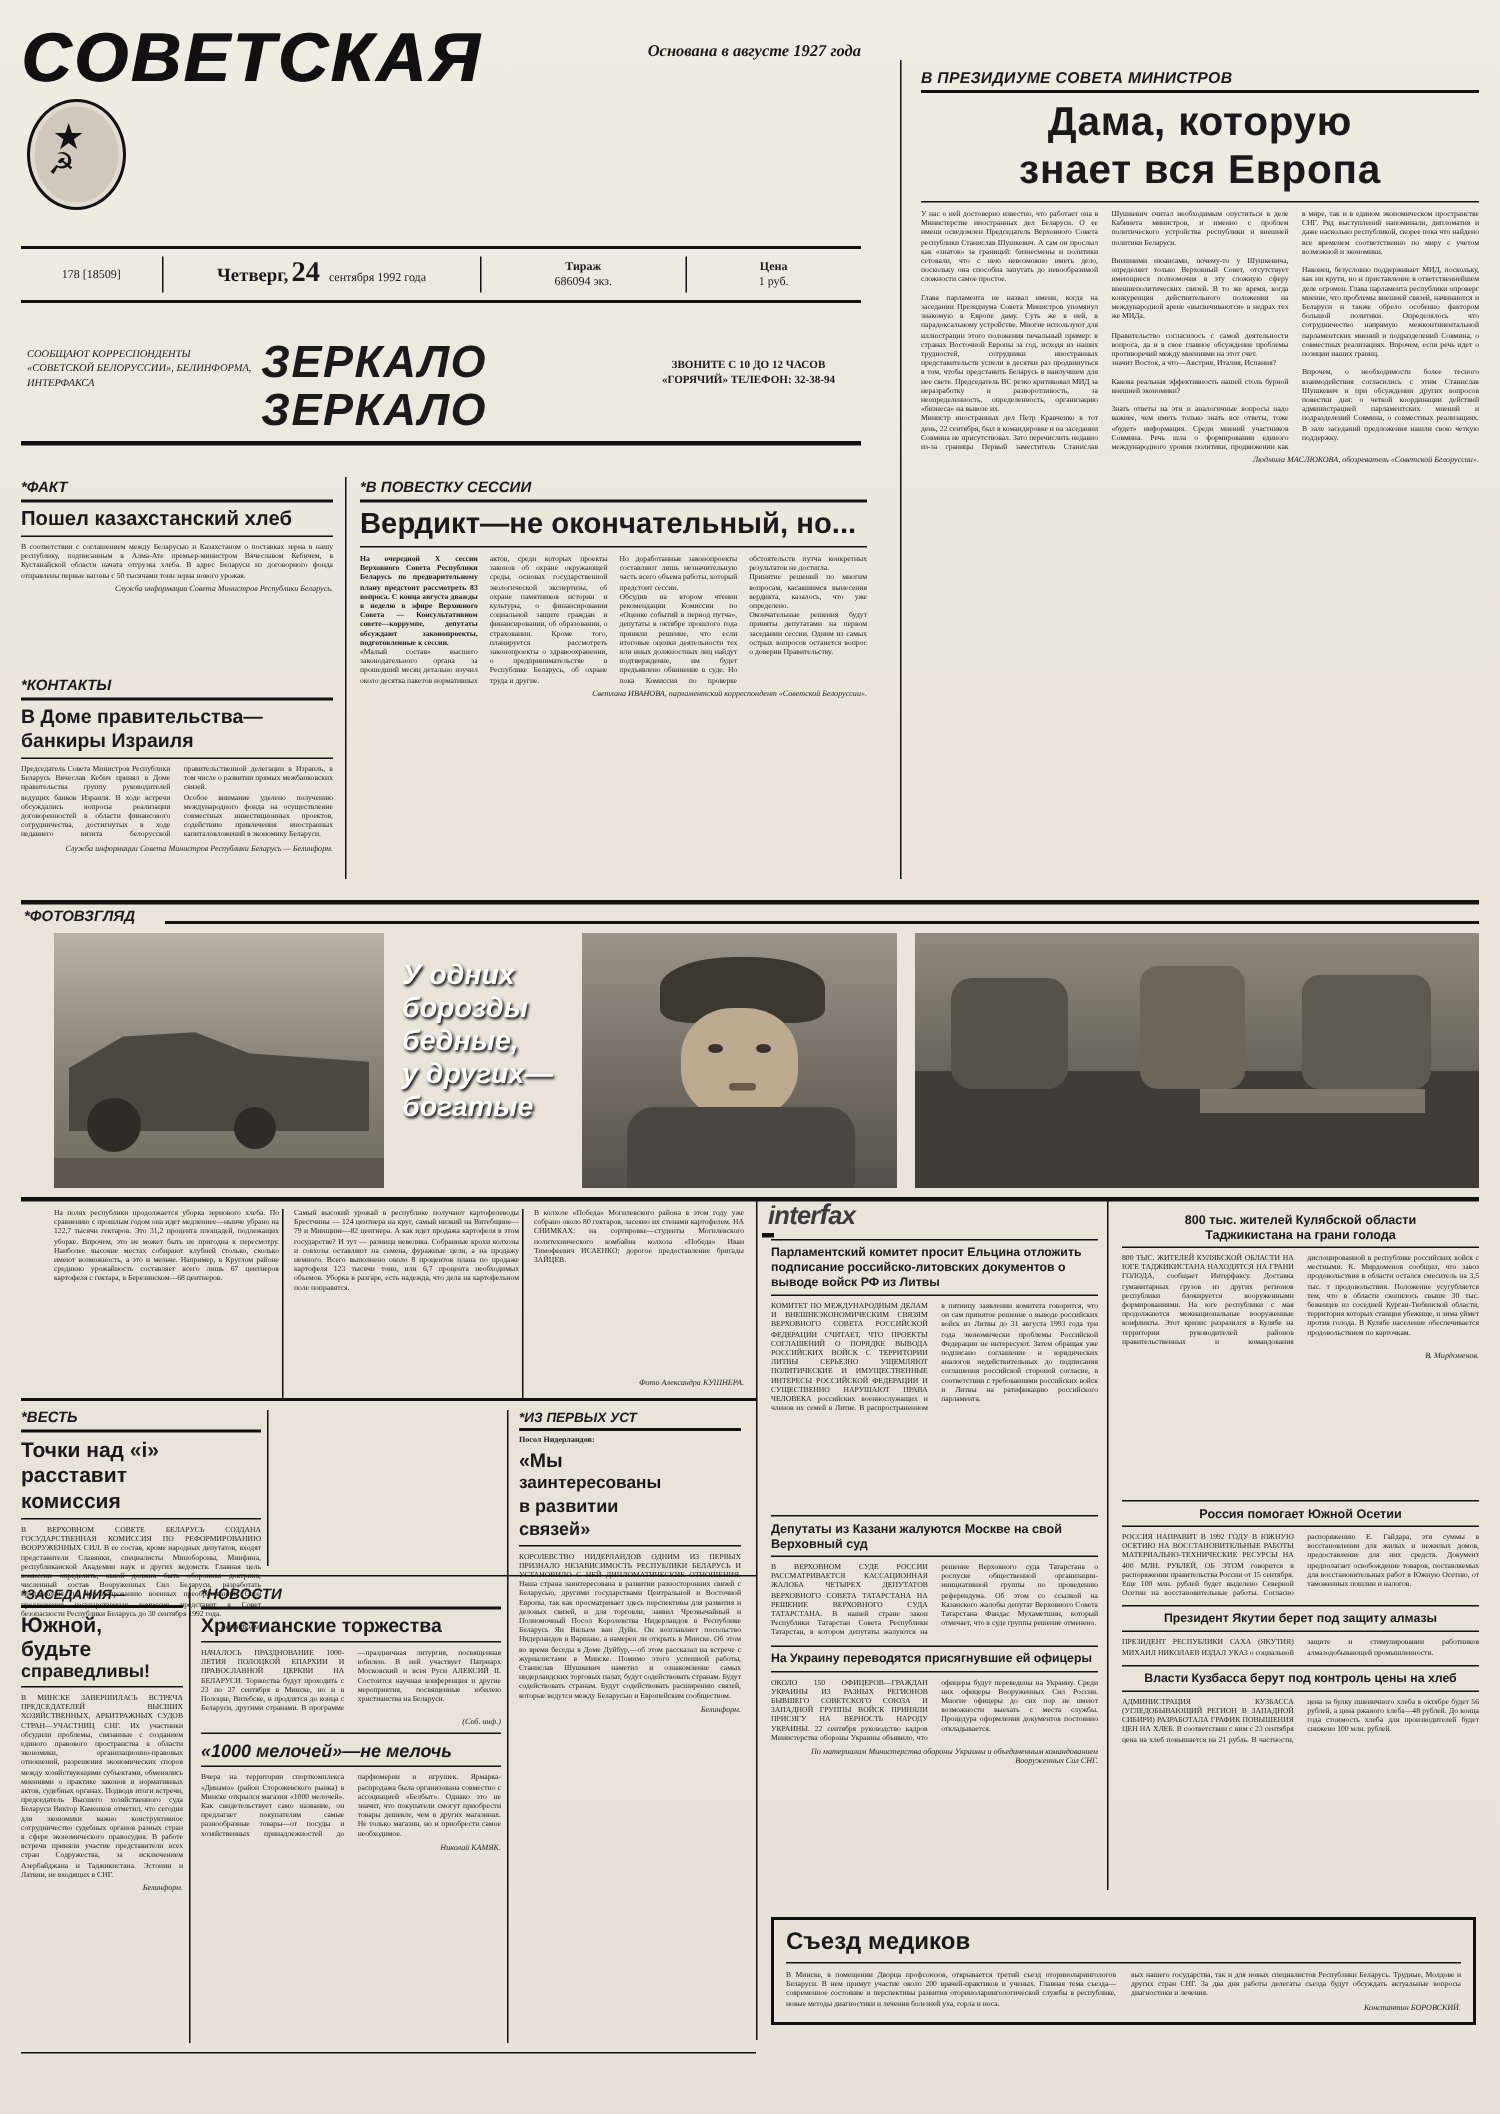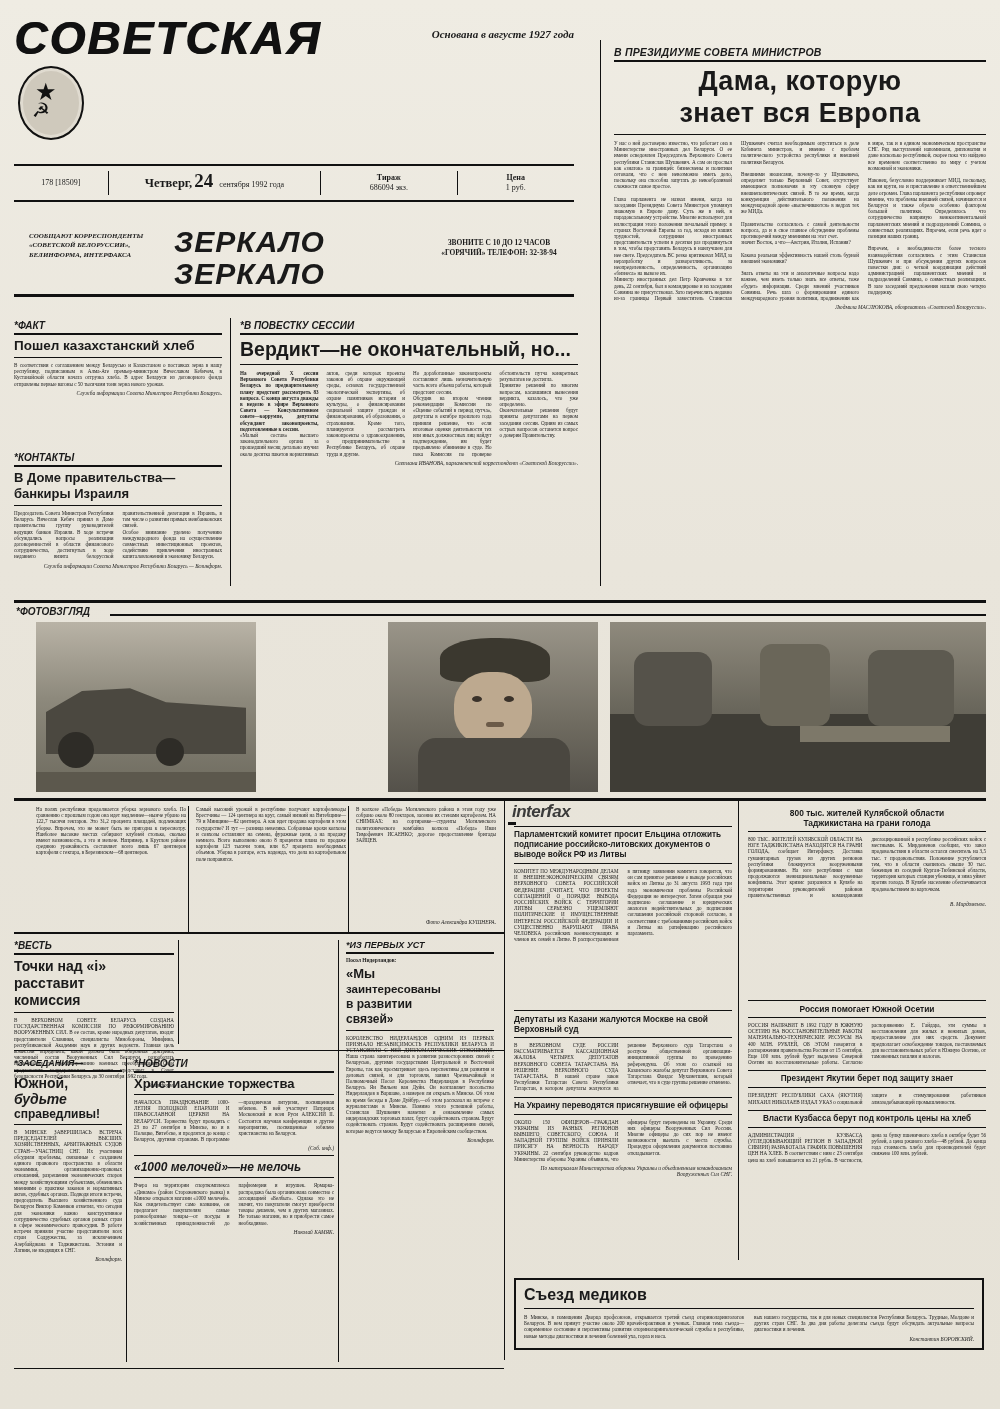--- a/index.html
+++ b/index.html
@@ -70,22 +70,22 @@
     border-top:2px solid #111;border-bottom:2px solid #111;
     height:34px;display:flex;align-items:center;
     font-size:8px;
   }
   .mast-info .cell{padding:0 6px;text-align:center;line-height:10px;}
   .mast-info .big{font-size:12.5px;font-weight:bold;}
   .mast-info .sep{width:1px;height:24px;background:#111;}
   
   .zband{position:absolute;left:14px;top:228px;width:560px;height:72px;}
   .zleft{
-    position:absolute;left:15px;top:4px;width:152px;font-size:7px;line-height:9.4px;
-    font-weight:bold;font-style:italic;
+    position:absolute;left:4px;top:4px;width:152px;font-size:7px;line-height:9.4px;
+    font-weight:normal;font-style:italic;
   }
   .zmid{
     position:absolute;left:160px;top:-2px;width:230px;
     font-family:"Liberation Sans", sans-serif;font-weight:bold;font-style:italic;
     font-size:30px;line-height:32px;letter-spacing:1px;
   }
   .zright{
     position:absolute;right:0;top:10px;width:150px;font-size:7.4px;line-height:10px;
     font-weight:bold;text-align:center;
   }
@@ -258,20 +258,27 @@
   </div>
 
   <div class="photo" style="left:610px;top:622px;width:376px;height:170px;background:linear-gradient(180deg,#8f8a7d 0%,#6a675c 50%,#4e4b44 100%);">
     <div style="position:absolute;left:0;top:92px;width:376px;height:78px;background:#3f3d36;"></div>
     <div style="position:absolute;left:24px;top:30px;width:78px;height:74px;background:#55524a;border-radius:14px;"></div>
     <div style="position:absolute;left:150px;top:22px;width:70px;height:82px;background:#6a6659;border-radius:12px;"></div>
     <div style="position:absolute;left:258px;top:28px;width:86px;height:76px;background:#5d5a50;border-radius:12px;"></div>
     <div style="position:absolute;left:190px;top:104px;width:150px;height:16px;background:#7d7869;"></div>
   </div>
 
+  <div class="phcap" style="left:268px;top:640px;width:120px;">
+    <div>У одних</div>
+    <div>борозды</div>
+    <div>бедные,</div>
+    <div>у других—</div>
+    <div>богатые</div>
+  </div>
 
   <div style="position:absolute;left:14px;top:798px;width:972px;height:3px;background:#111;"></div>
 
   <div style="position:absolute;left:36px;top:806px;width:150px;" class="tiny">На полях республики продолжается уборка зернового хлеба. По сравнению с прошлым годом она идет медленнее—нынче убрано на 122,7 тысячи гектаров. Это 31,2 процента площадей, подлежащих уборке.
 
 Впрочем, это не может быть не пригодна к пересмотру. Наиболее высокие местах собирают клубней столько, сколько имеют возможность, а это и мельче. Например, в Круглом районе среднюю урожайность составляет всего лишь 67 центнеров картофеля с гектара, в Березинском—68 центнеров.</div>
   <div style="position:absolute;left:196px;top:806px;width:150px;" class="tiny">Самый высокий урожай в республике получают картофелеводы Брестчины — 124 центнера на круг, самый низкий на Витебщине—79 и Минщине—82 центнера.
 
 А как идет продажа картофеля в этом государстве? И тут — разница невелика. Собранные крохи колхозы и совхозы оставляют на семена, фуражные цели, а на продажу немного. Всего выполнено около 8 процентов плана по продаже картофеля 123 тысячи тонн, или 6,7 процента необходимых объемов.
 
@@ -340,21 +347,21 @@
     <div style="font-family:'Liberation Sans',sans-serif;font-weight:bold;font-size:8.4px;line-height:10px;text-align:center;margin-bottom:3px;">Россия помогает Южной Осетии</div>
     <div class="thin" style="margin:3px 0 4px 0;"></div>
     <div class="two">
         <div class="tiny">РОССИЯ НАПРАВИТ В 1992 ГОДУ В ЮЖНУЮ ОСЕТИЮ НА ВОССТАНОВИТЕЛЬНЫЕ РАБОТЫ МАТЕРИАЛЬНО-ТЕХНИЧЕСКИЕ РЕСУРСЫ НА 400 МЛН. РУБЛЕЙ, ОБ ЭТОМ говорится в распоряжении правительства России от 15 сентября. Еще 100 млн. рублей будет выделено Северной Осетии на восстановительные работы.
 
 Согласно распоряжению Е. Гайдара, эти суммы в восстановлении для жилых и нежилых домов, предоставление для них средств.
 
 Документ предполагает освобождение товаров, поставляемых для восстановительных работ в Южную Осетию, от таможенных пошлин и налогов.</div>
       </div>
     <div class="thin" style="margin:5px 0 3px 0;"></div>
-    <div style="font-family:'Liberation Sans',sans-serif;font-weight:bold;font-size:8.2px;line-height:10px;text-align:center;margin-bottom:3px;">Президент Якутии берет под защиту знает</div>
+    <div style="font-family:'Liberation Sans',sans-serif;font-weight:bold;font-size:8.2px;line-height:10px;text-align:center;margin-bottom:3px;">Президент Якутии берет под защиту алмазы</div>
     <div class="thin" style="margin:3px 0 4px 0;"></div>
     <div class="two">
         <div class="tiny">ПРЕЗИДЕНТ РЕСПУБЛИКИ САХА (ЯКУТИЯ) МИХАИЛ НИКОЛАЕВ ИЗДАЛ УКАЗ о социальной защите и стимулировании работников алмазодобывающей промышленности.</div>
       </div>
     <div class="thin" style="margin:5px 0 3px 0;"></div>
     <div style="font-family:'Liberation Sans',sans-serif;font-weight:bold;font-size:8.2px;line-height:10px;text-align:center;margin-bottom:3px;">Власти Кузбасса берут под контроль цены на хлеб</div>
     <div class="thin" style="margin:3px 0 4px 0;"></div>
     <div class="two">
         <div class="tiny">АДМИНИСТРАЦИЯ КУЗБАССА (УГЛЕДОБЫВАЮЩИЙ РЕГИОН В ЗАПАДНОЙ СИБИРИ) РАЗРАБОТАЛА ГРАФИК ПОВЫШЕНИЯ ЦЕН НА ХЛЕБ. В соответствии с ним с 23 сентября цена на хлеб повышается на 21 рубль. В частности, цена за булку пшеничного хлеба в октябре будет 56 рублей, а цена ржаного хлеба—48 рублей. До конца года стоимость хлеба для производителей будет снижено 100 млн. рублей.</div>
       </div>
@@ -372,21 +379,21 @@
 Главная цель комиссии определить, какой должна быть оборонная доктрина, численный состав Вооруженных Сил Беларуси, разработать предложения по финансированию военных преобразований. Свои предложения государственная комиссия представит в Совет безопасности Республики Беларусь до 30 сентября 1992 года.</div>
     <div class="sig">Белинформ.</div>
   </div>
 
   <div style="position:absolute;left:186px;top:940px;width:146px;" class="tiny"></div>
 
   <div style="position:absolute;left:14px;top:1058px;width:108px;">
     <div class="starhead" style="font-size:9px;">*ЗАСЕДАНИЯ—</div>
     <div class="hrule"></div>
     <div style="font-family:'Liberation Sans',sans-serif;font-weight:bold;font-size:14px;line-height:16px;">Южной,</div>
-    <div style="font-family:'Liberation Sans',sans-serif;font-weight:bold;font-size:14px;line-height:16px;font-style:italic;">будьте</div>
+    <div style="font-family:'Liberation Sans',sans-serif;font-weight:bold;font-size:14px;line-height:16px;">будьте</div>
     <div style="font-family:'Liberation Sans',sans-serif;font-weight:bold;font-size:12px;line-height:14px;margin-bottom:3px;">справедливы!</div>
     <div class="thin" style="margin:3px 0 4px 0;"></div>
     <div class="tiny">В МИНСКЕ ЗАВЕРШИЛАСЬ ВСТРЕЧА ПРЕДСЕДАТЕЛЕЙ ВЫСШИХ ХОЗЯЙСТВЕННЫХ, АРБИТРАЖНЫХ СУДОВ СТРАН—УЧАСТНИЦ СНГ. Их участники обсудили проблемы, связанные с созданием единого правового пространства в области экономики, организационно-правовых отношений, разрешения экономических споров между хозяйствующими субъектами, обменялись мнениями о практике законов и нормативных актов, судебных органах.
 
 Подводя итоги встречи, председатель Высшего хозяйственного суда Беларуси Виктор Каменков отметил, что сегодня для экономики важно конструктивное сотрудничество судебных органов разных стран в сфере экономического правосудия.
 
 В работе встречи приняли участие представители всех стран Содружества, за исключением Азербайджана и Таджикистана. Эстонии и Латвии, не входящих в СНГ.</div>
     <div class="sig">Белинформ.</div>
   </div>
 

